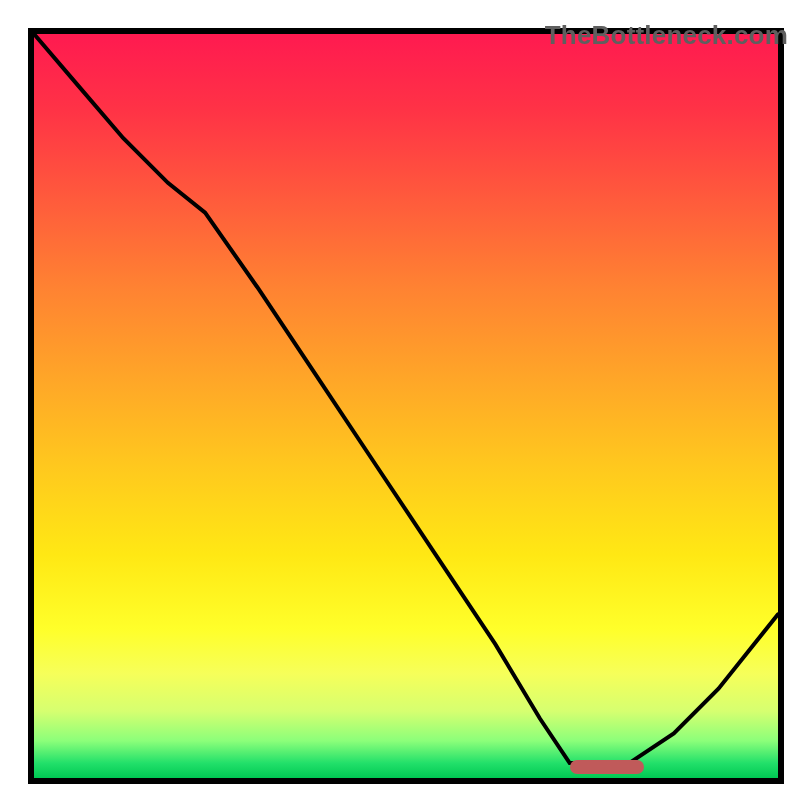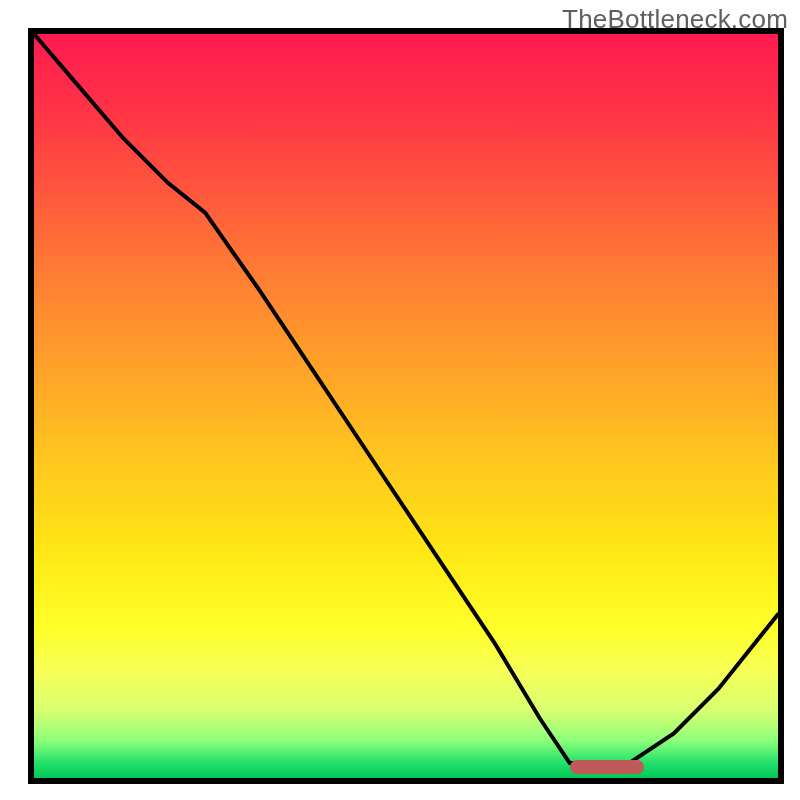--- a/index.html
+++ b/index.html
@@ -10,24 +10,24 @@
     background: #ffffff;
     font-family: Arial, Helvetica, sans-serif;
   }
   .container {
     position: relative;
     width: 800px;
     height: 800px;
   }
   .watermark {
     position: absolute;
-    top: 4px;
+    top: 20px;
     right: 12px;
     font-size: 26px;
-    font-weight: normal;
+    font-weight: bold;
     color: #5f5f5f;
     letter-spacing: 0.2px;
     z-index: 10;
   }
   .plot-frame {
     position: absolute;
     left: 28px;
     top: 28px;
     width: 744px;
     height: 744px;

